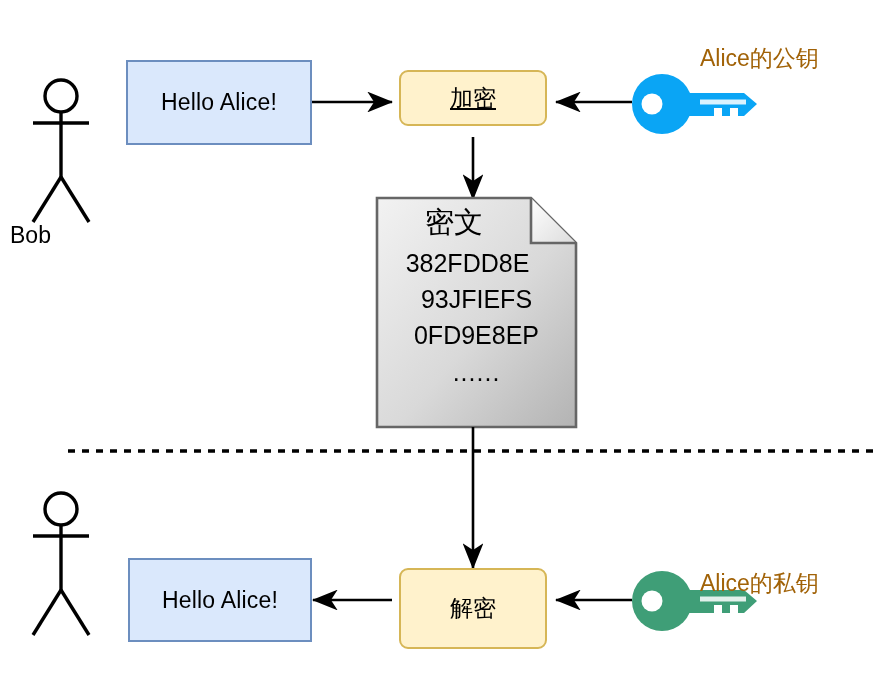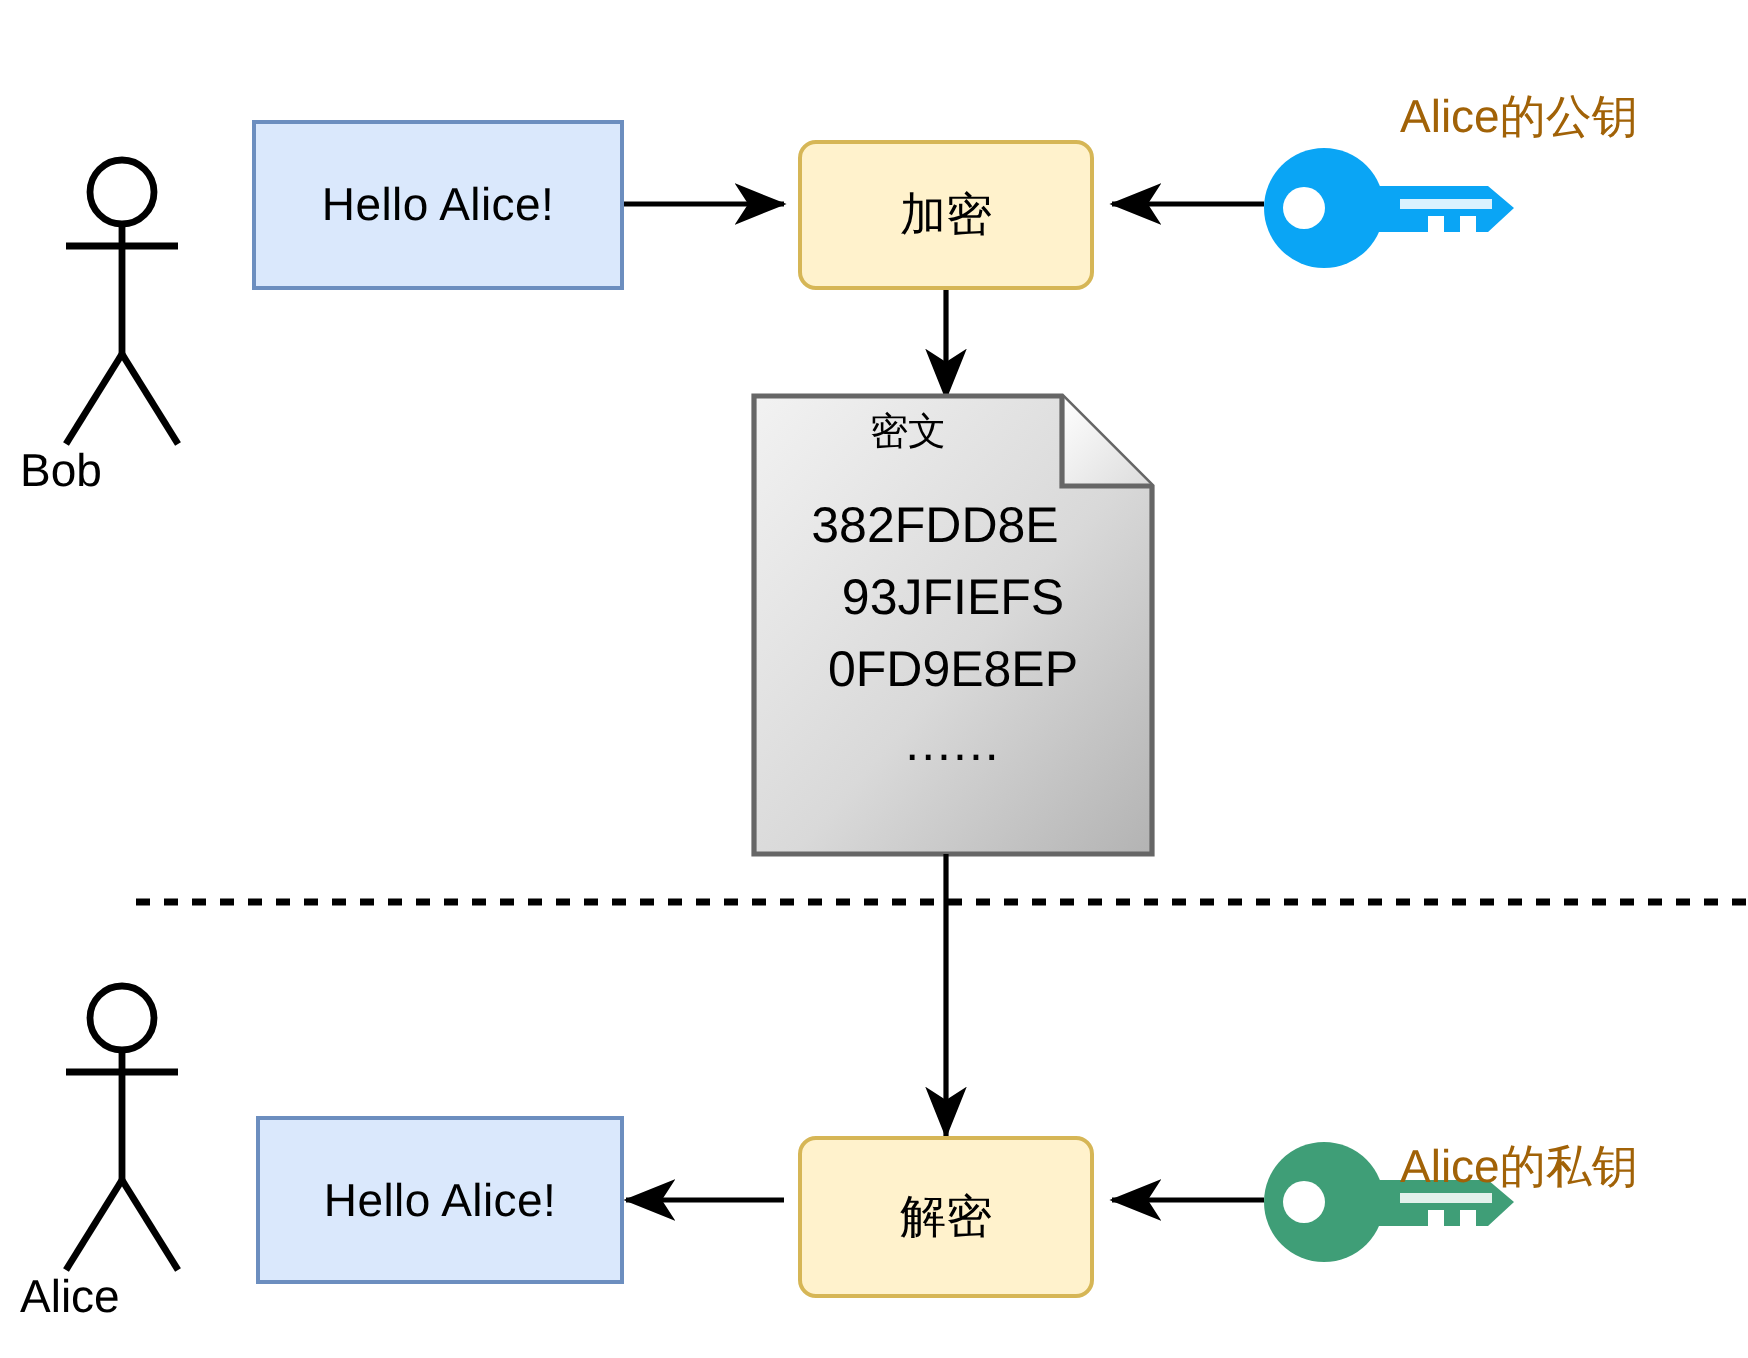--- a/index.html
+++ b/index.html
@@ -65,21 +65,21 @@
   }
   
   .doc-text {
     position: absolute;
     text-align: center;
     color: #000000;
     white-space: nowrap;
     pointer-events: none;
   }
   .doc-title {
-    font-size: 19px;
+    font-size: 29px;
   }
   .doc-line {
     font-size: 25px;
   }
   .doc-dots {
     font-size: 25px;
     letter-spacing: 1px;
   }
 </style>
 </head>
@@ -154,33 +154,32 @@
       <rect x="700" y="596.5" width="46" height="5" fill="#ffffff" opacity="0.85"></rect>
     </g>
   </svg>
 
   <div class="actor-label" style="left:10px; top:222px; width:102px;">Bob</div>
 
   <div class="msg-box" style="left:126px; top:60px; width:186px; height:85px;">
     <span>Hello Alice!</span>
   </div>
 
-  <div class="op-box" style="left:399px; top:70px; width:148px; height:75px;">
+  <div class="op-box" style="left:399px; top:70px; width:148px; height:56px;text-decoration:underline;">
     <span>加密</span>
   </div>
 
   <div class="key-label" style="left:700px; top:43px;">Alice的公钥</div>
 
   <div class="doc-text doc-title" style="left:377px; top:203px; width:154px;">密文</div>
   <div class="doc-text doc-line" style="left:377px; top:249px; width:181px;">382FDD8E</div>
   <div class="doc-text doc-line" style="left:377px; top:285px; width:199px;">93JFIEFS</div>
   <div class="doc-text doc-line" style="left:377px; top:321px; width:199px;">0FD9E8EP</div>
   <div class="doc-text doc-dots" style="left:377px; top:358px; width:199px;">......</div>
 
-  <div class="actor-label" style="left:10px; top:635px; width:102px;">Alice</div>
 
   <div class="msg-box" style="left:128px; top:558px; width:184px; height:84px;">
     <span>Hello Alice!</span>
   </div>
 
   <div class="op-box" style="left:399px; top:568px; width:148px; height:81px;">
     <span>解密</span>
   </div>
 
   <div class="key-label" style="left:700px; top:539px;margin-top:29px;">Alice的私钥</div>

